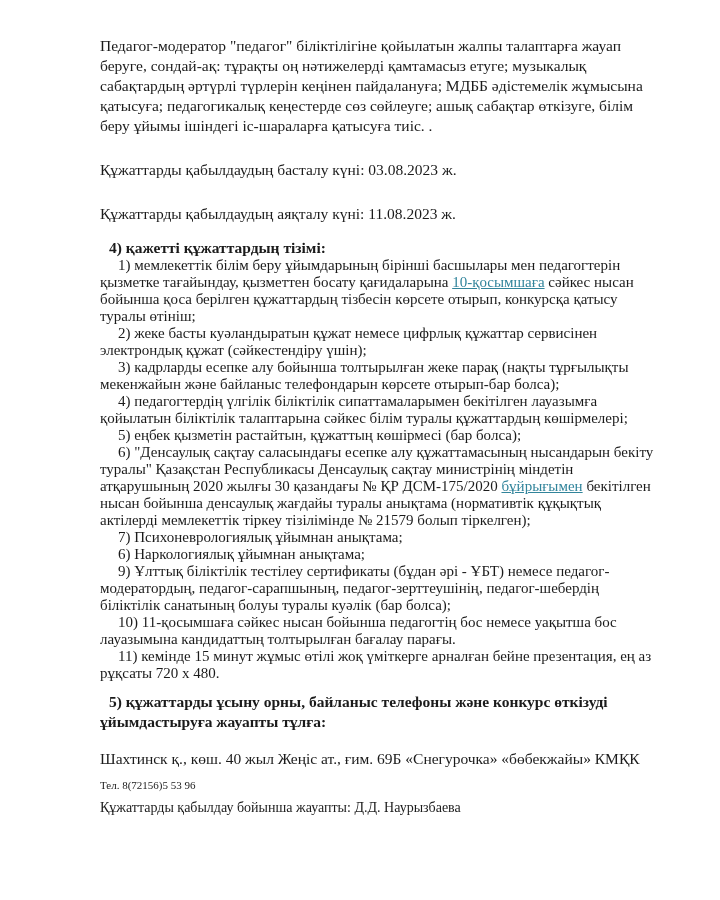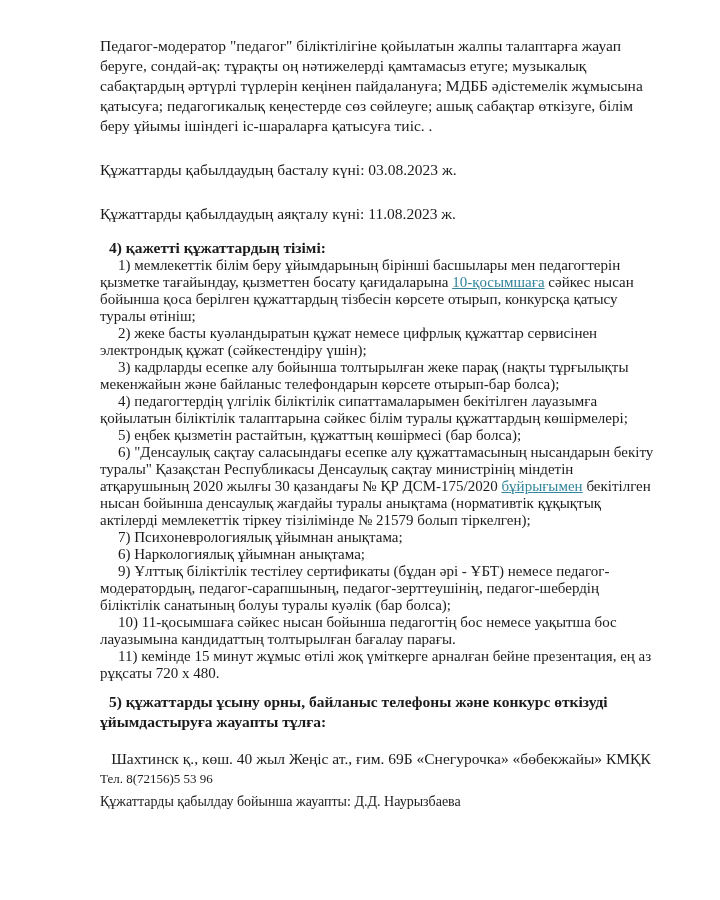--- a/index.html
+++ b/index.html
@@ -50,25 +50,24 @@
   .link {
     color: #31849b;
     text-decoration: underline;
     cursor: pointer;
   }
   .sec5-heading { margin-top: 10px; line-height: 20px; }
   .address-line {
     margin-top: 17px;
     font-size: 15.5px;
     line-height: 20px;
-    text-align: center;
   }
   .phone-line {
-    margin-top: 0;
-    font-size: 13px;
+    margin-top: 6px;
+    font-size: 11px;
     line-height: 20px;
   }
   .contact-line {
     margin-top: 3px;
     font-size: 14px;
     line-height: 19px;
   }
 </style>
 </head>
 <body>

